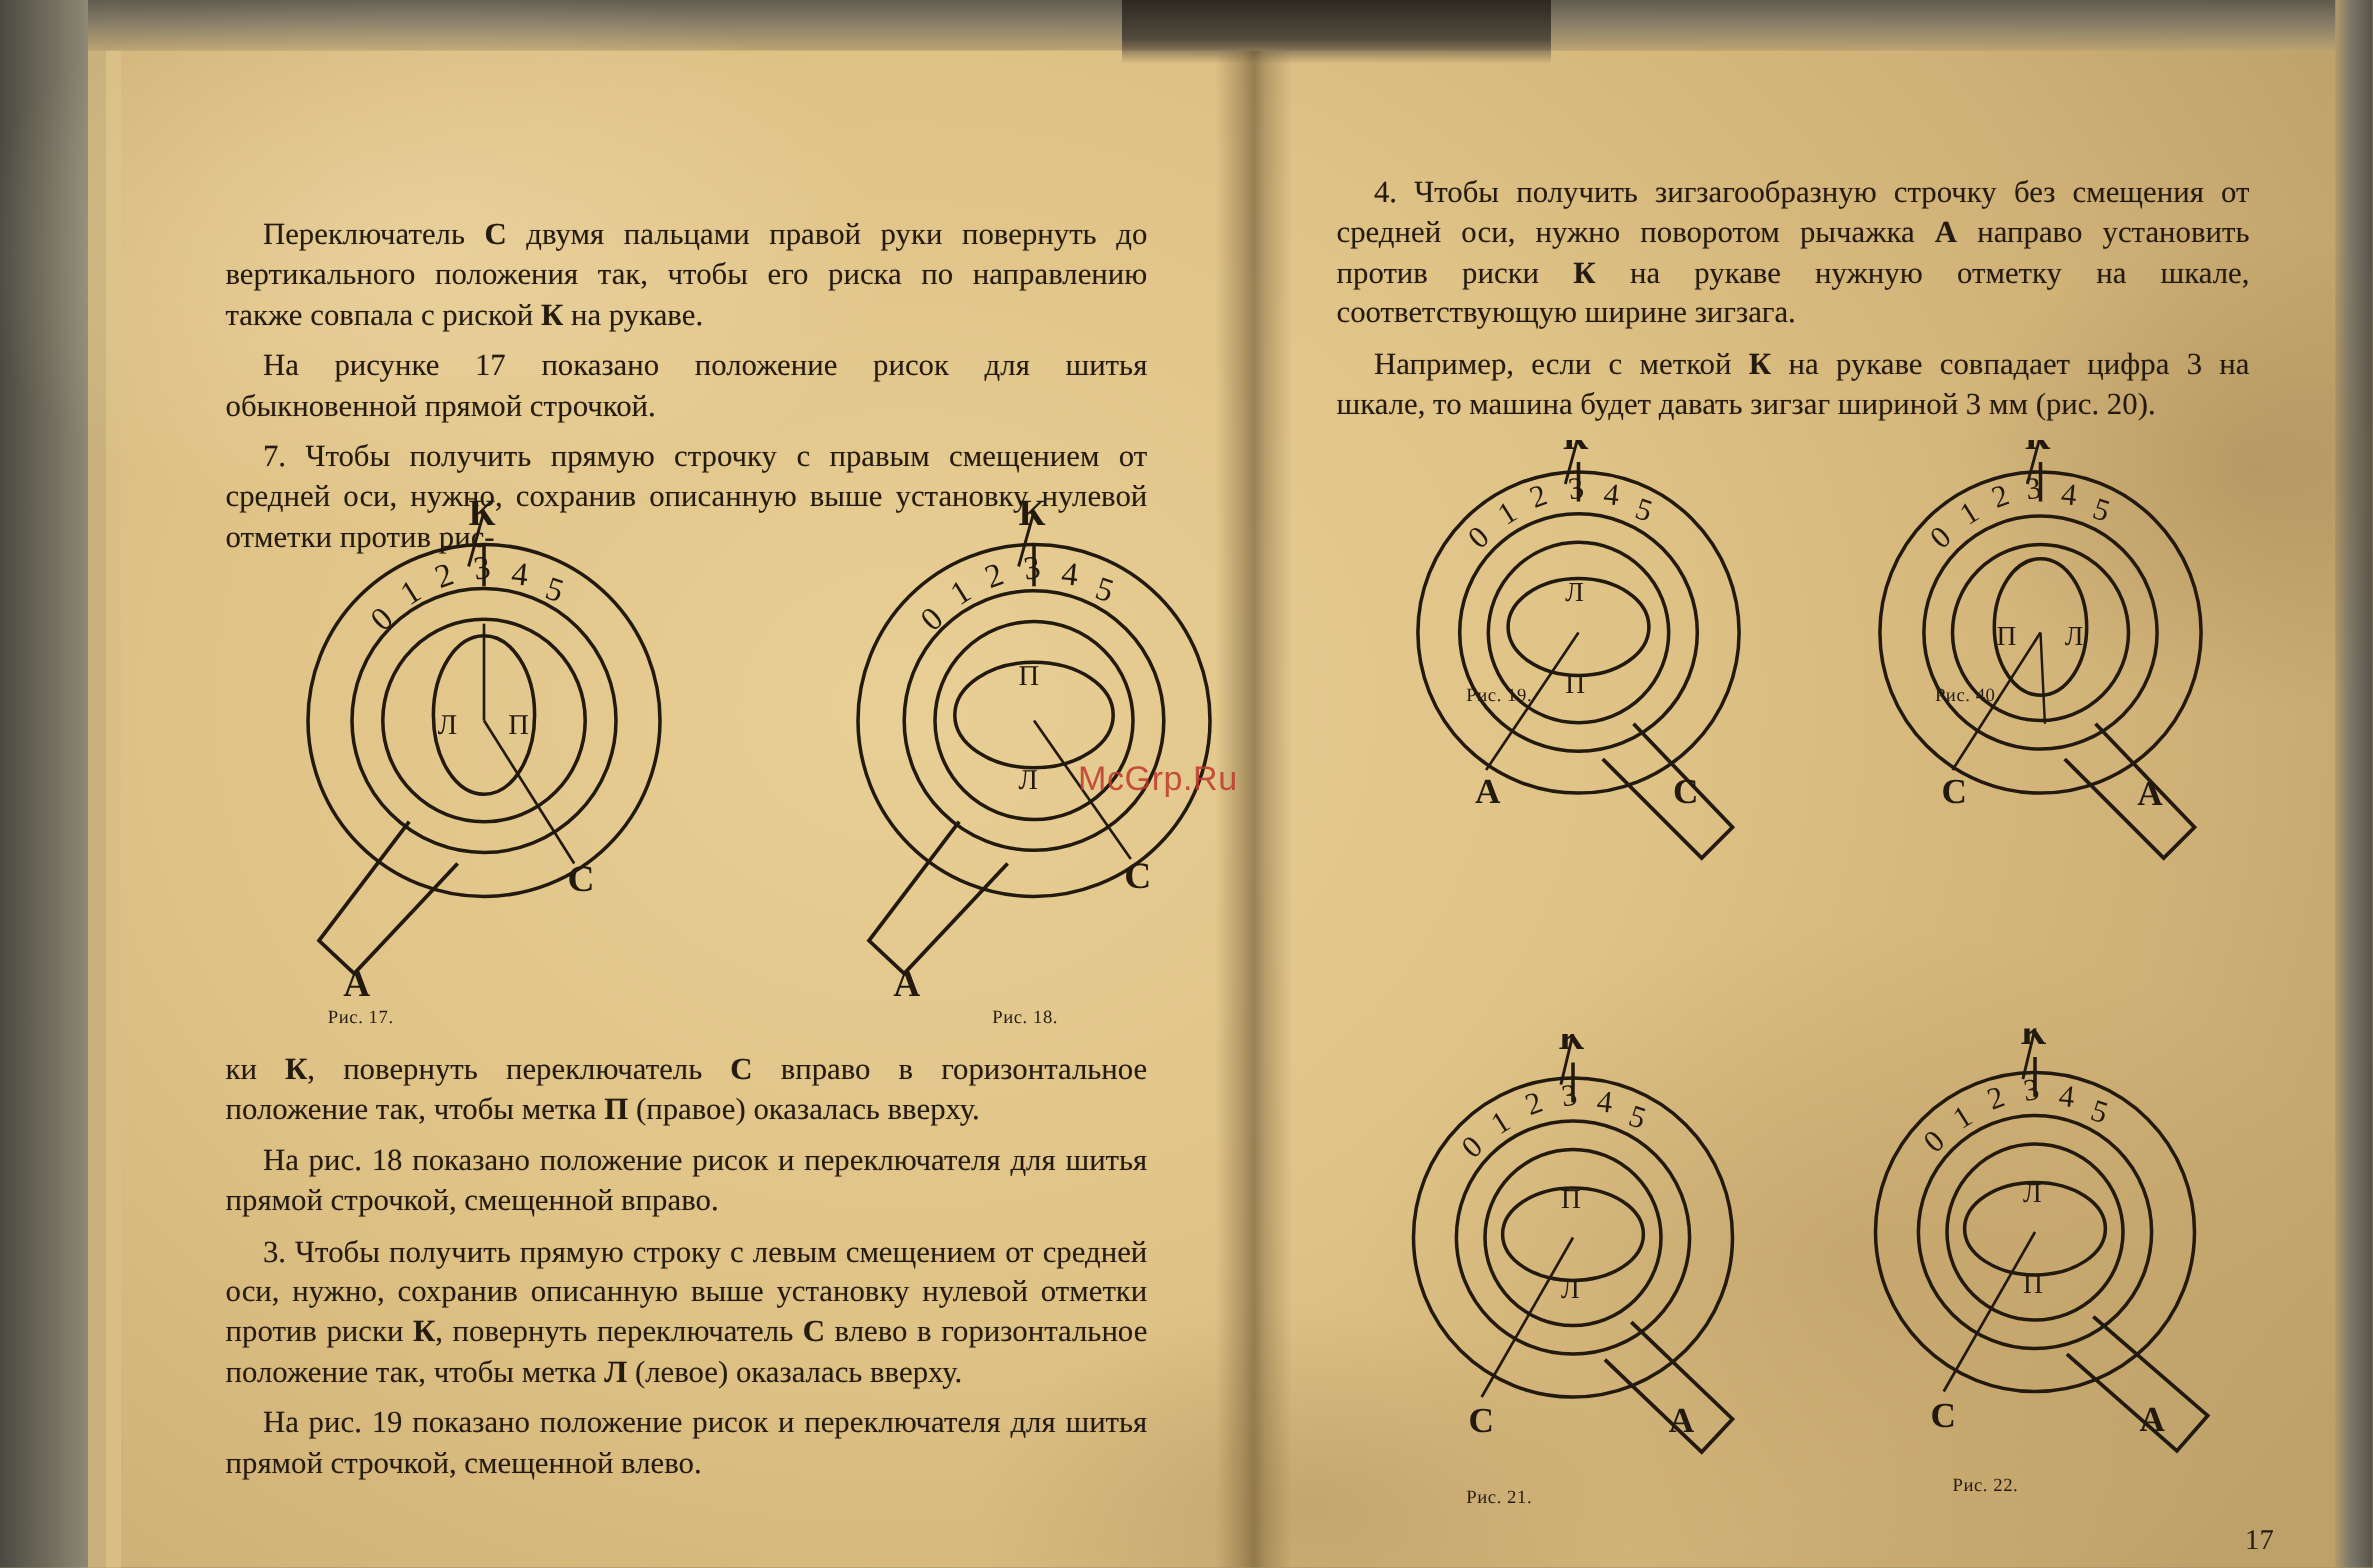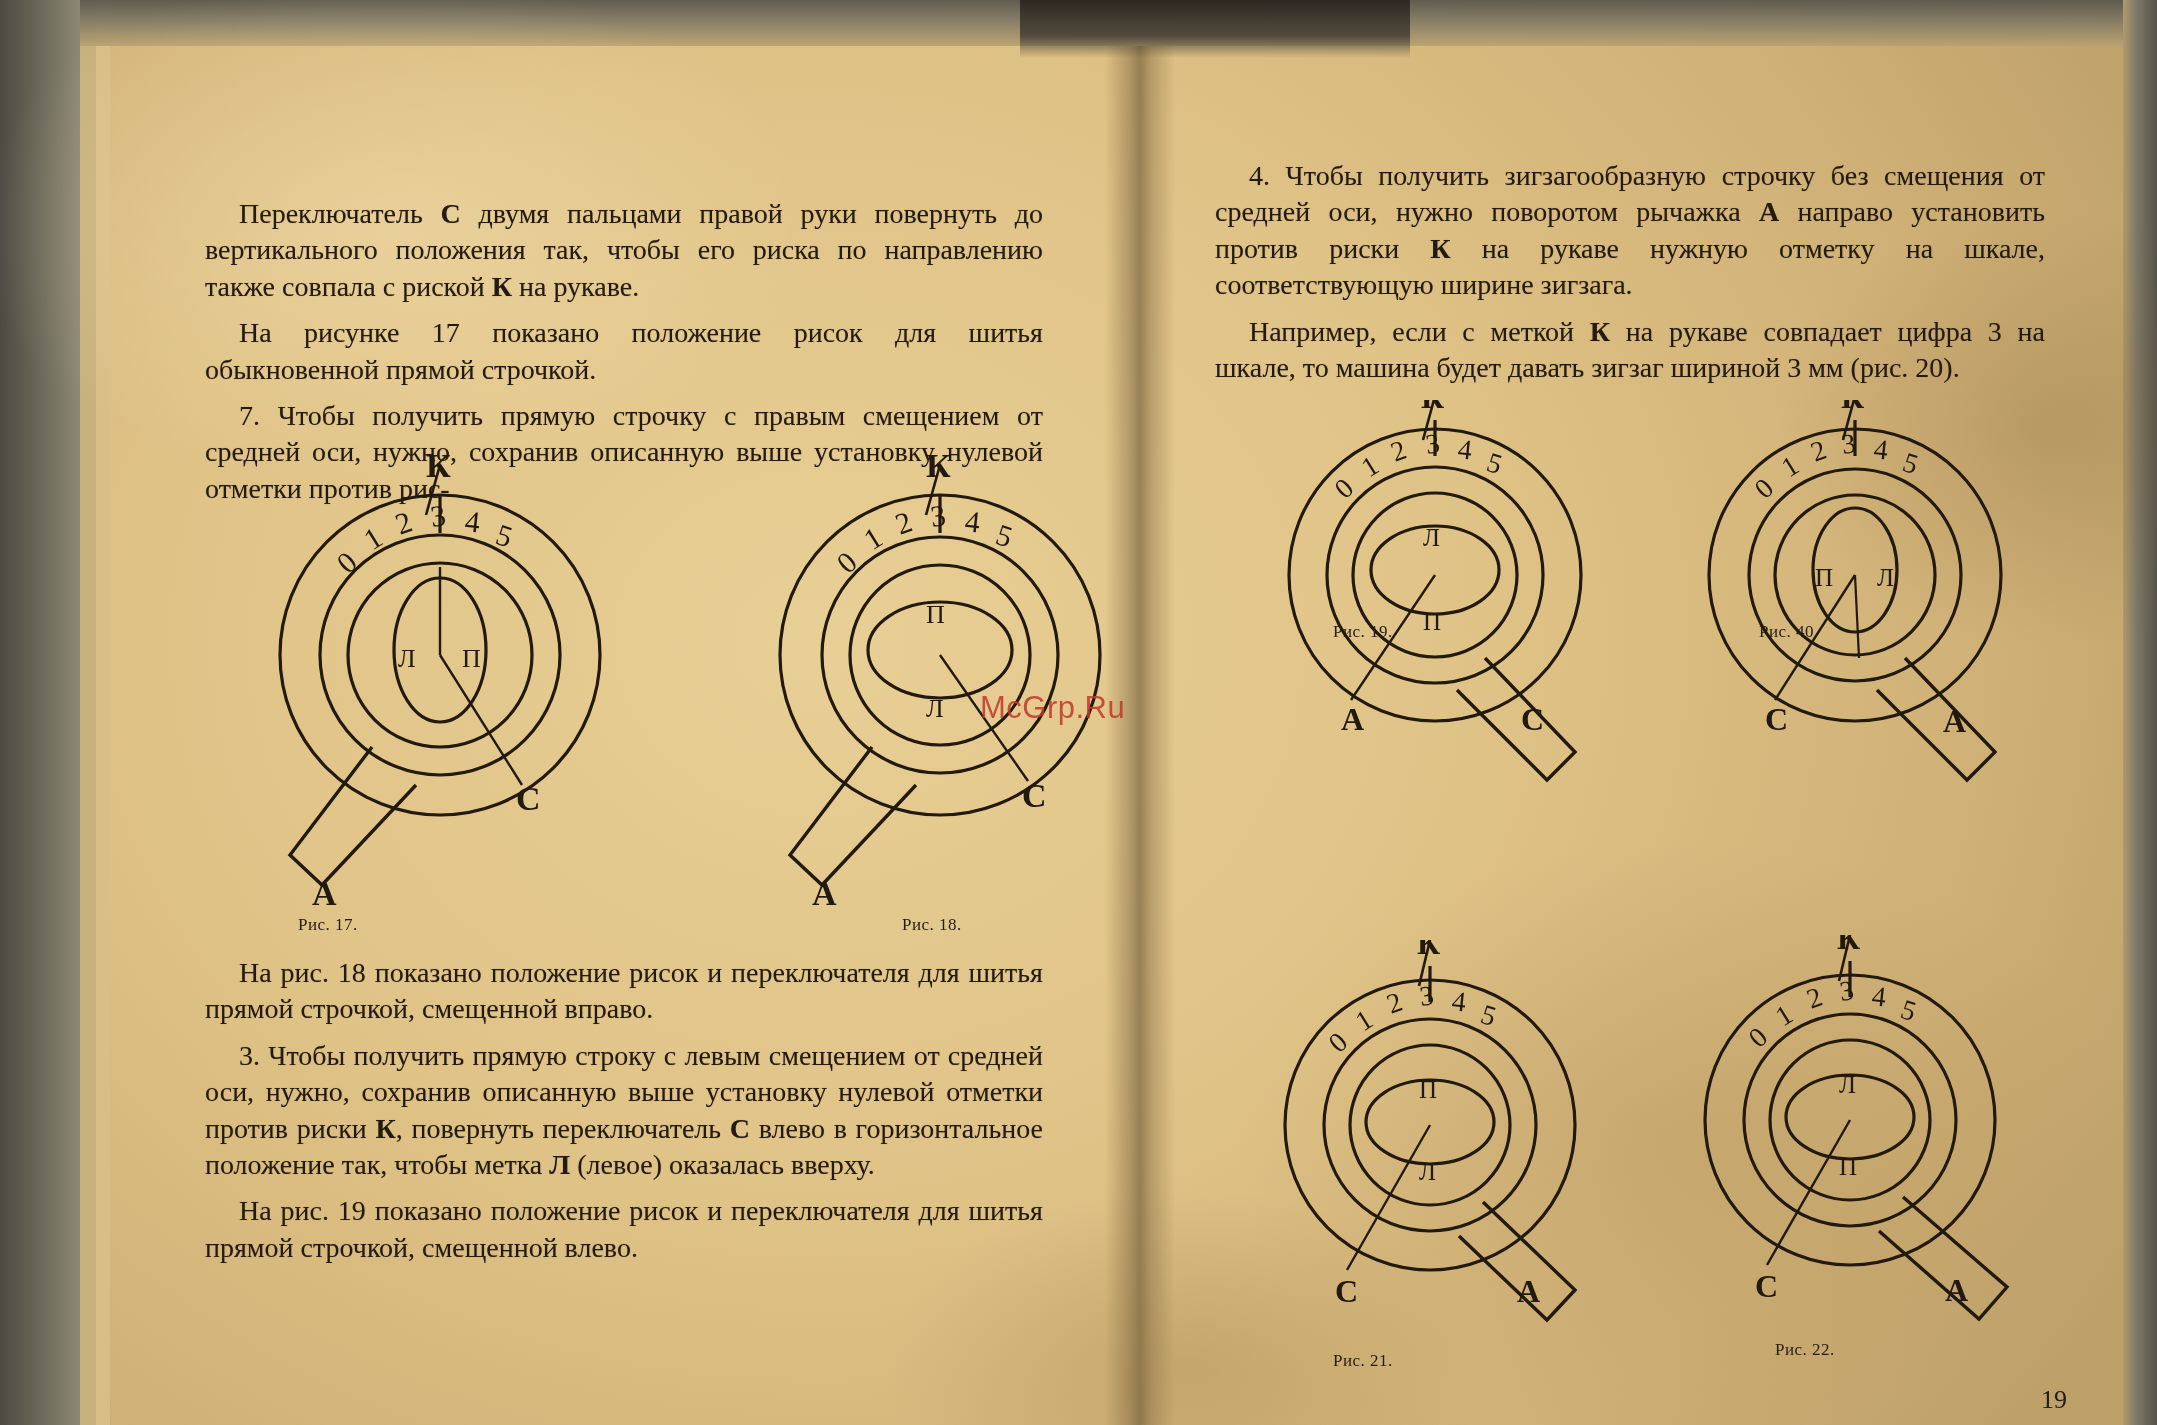--- a/index.html
+++ b/index.html
@@ -129,20 +129,21 @@
     <p class="ind">На рисунке 17 показано положение рисок для шитья обыкновенной прямой строчкой.</p>
     <p class="ind">7. Чтобы получить прямую строчку с правым смещением от средней оси, нужно, сохранив описанную выше установку нулевой отметки против рис-</p>
   </div>
 
   <div class="col" id="col-right">
     <p class="ind">4. Чтобы получить зигзагообразную строчку без смещения от средней оси, нужно поворотом рычажка <b>А</b> направо установить против риски <b>К</b> на рукаве нужную отметку на шкале, соответствующую ширине зигзага.</p>
     <p class="ind">Например, если с меткой <b>К</b> на рукаве совпадает цифра 3 на шкале, то машина будет давать зигзаг шириной 3 мм (рис. 20).</p>
   </div>
 
   <div class="col" id="col-left-b">
+    <p class="noind">ки <b>К</b>, повернуть переключатель <b>С</b> вправо в горизонтальное положение так, чтобы метка <b>П</b> (правое) оказалась вверху.</p>
     <p class="ind">На рис. 18 показано положение рисок и переключателя для шитья прямой строчкой, смещенной вправо.</p>
     <p class="ind">3. Чтобы получить прямую строку с левым смещением от средней оси, нужно, сохранив описанную выше установку нулевой отметки против риски <b>К</b>, повернуть переключатель <b>С</b> влево в горизонтальное положение так, чтобы метка <b>Л</b> (левое) оказалась вверху.</p>
     <p class="ind">На рис. 19 показано положение рисок и переключателя для шитья прямой строчкой, смещенной влево.</p>
   </div>
 
   <div class="fig" style="left:230px; top:455px;">
     <svg width="420" height="470" viewBox="0 0 420 470">
       <g fill="none" stroke="#22190f" stroke-width="3.2">
         <circle cx="210" cy="200" r="160"></circle>
         <circle cx="210" cy="200" r="120"></circle>
@@ -339,14 +340,14 @@
       <g fill="#22190f" font-size="32" font-weight="bold" font-family="Liberation Serif, serif">
         <text x="182" y="14">К</text>
         <text x="100" y="362">С</text>
         <text x="290" y="366">А</text>
       </g>
     </svg>
     <div class="figcap" style="left:120px; top:405px;text-align:center;">Рис. 22.</div>
   </div>
 
   <div id="wm">McGrp.Ru</div>
-  <div id="pageno">19</div>
+  <div id="pageno">17</div>
 </div>
 
 </body></html>

